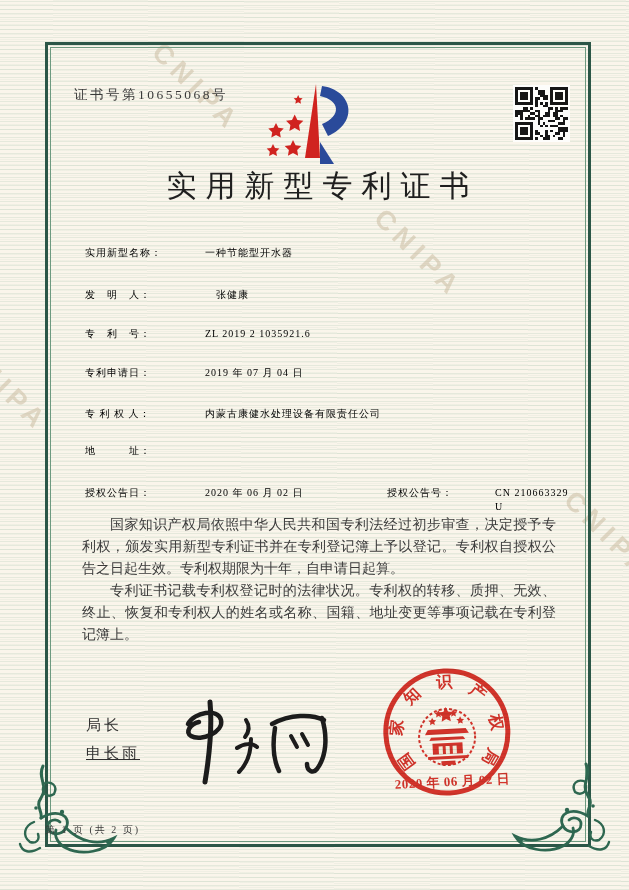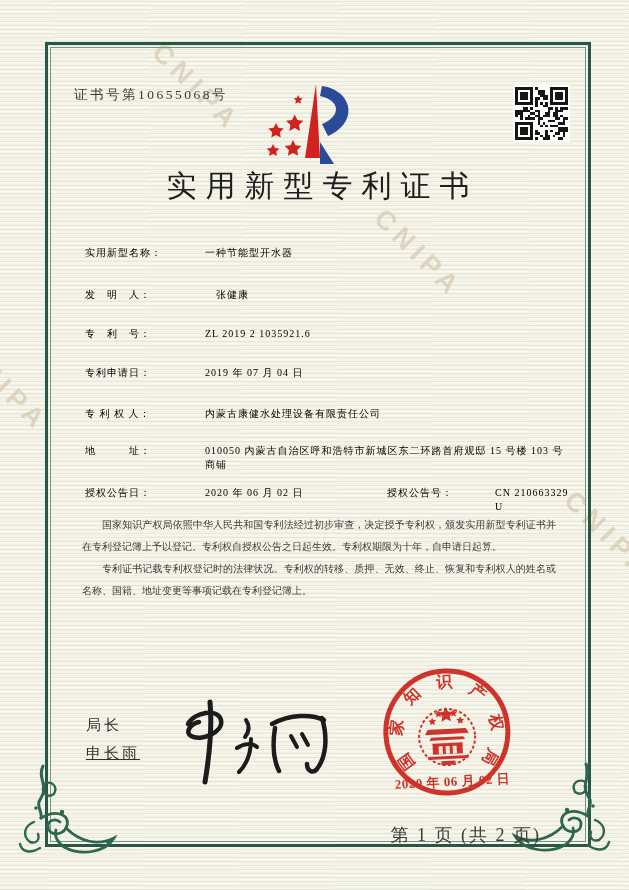--- a/index.html
+++ b/index.html
@@ -43,30 +43,30 @@
   .row{
     position:absolute; left:85px; width:487px; z-index:2;
     display:flex; font-size:10px; letter-spacing:1px; color:#000000;
   }
   .row .lbl{flex:0 0 120px; white-space:nowrap;}
   .row .val{flex:1; line-height:1.35;}
   .row .val-fixed{flex:0 0 170px;}
   .row .lbl2{flex:0 0 108px; margin-left:12px; white-space:nowrap;}
   .paras{
     position:absolute; left:82px; top:514px; width:474px; z-index:2;
-    font-size:10px; line-height:22px; text-align:justify; color:#3b3b3b;
+    font-size:14px; line-height:22px; text-align:justify; color:#3b3b3b;
   }
   .paras p{margin:0; text-indent:2em;}
   .director{position:absolute; left:86px; z-index:2; font-size:15px; letter-spacing:3px; color:#2f2f2f;}
   .sig{position:absolute; left:172px; top:694px; width:175px; height:95px; z-index:3;}
   .seal{position:absolute; left:369px; top:657px; width:156px; height:156px; z-index:3; mix-blend-mode:multiply;}
   .seal text{font-family:"Liberation Serif","DejaVu Serif",serif;}
   .page-num{
     position:absolute; left:45px; top:823px; width:496px; z-index:2;
-    text-align:right; font-size:18px; letter-spacing:2px; color:#3a3a3a;
+    text-align:left; font-size:10px; letter-spacing:2px; color:#3a3a3a;
   }
   .footer-note{
     position:absolute; left:0; top:858px; width:629px; z-index:2;
     text-align:center; font-size:13.5px; letter-spacing:3px; color:#333;margin-top:44px;
   }
   .ornament{position:absolute; width:112px; height:96px; z-index:2;}
   .ornament.left{left:10px; top:764px;}
   .ornament.right{left:507px; top:762px; transform:scaleX(-1);}
 </style>
 </head>
@@ -123,21 +123,20 @@
   <div class="row" style="top:366px;">
     <span class="lbl">专利申请日：</span>
     <span class="val">2019 年 07 月 04 日</span>
   </div>
   <div class="row" style="top:407px;">
     <span class="lbl">专 利 权 人：</span>
     <span class="val">内蒙古康健水处理设备有限责任公司</span>
   </div>
   <div class="row" style="top:444px;">
     <span class="lbl">地　　　址：</span>
-    <span class="val">010050 内蒙古自治区呼和浩特市新城区东二环路首府观邸 15 号楼 103 号商铺</span>
   </div>
   <div class="row" style="top:486px;">
     <span class="lbl">授权公告日：</span>
     <span class="val val-fixed">2020 年 06 月 02 日</span>
     <span class="lbl2">授权公告号：</span>
     <span class="val">CN 210663329 U</span>
   </div>
 
   <div class="paras">
     <p>国家知识产权局依照中华人民共和国专利法经过初步审查，决定授予专利权，颁发实用新型专利证书并在专利登记簿上予以登记。专利权自授权公告之日起生效。专利权期限为十年，自申请日起算。</p>

